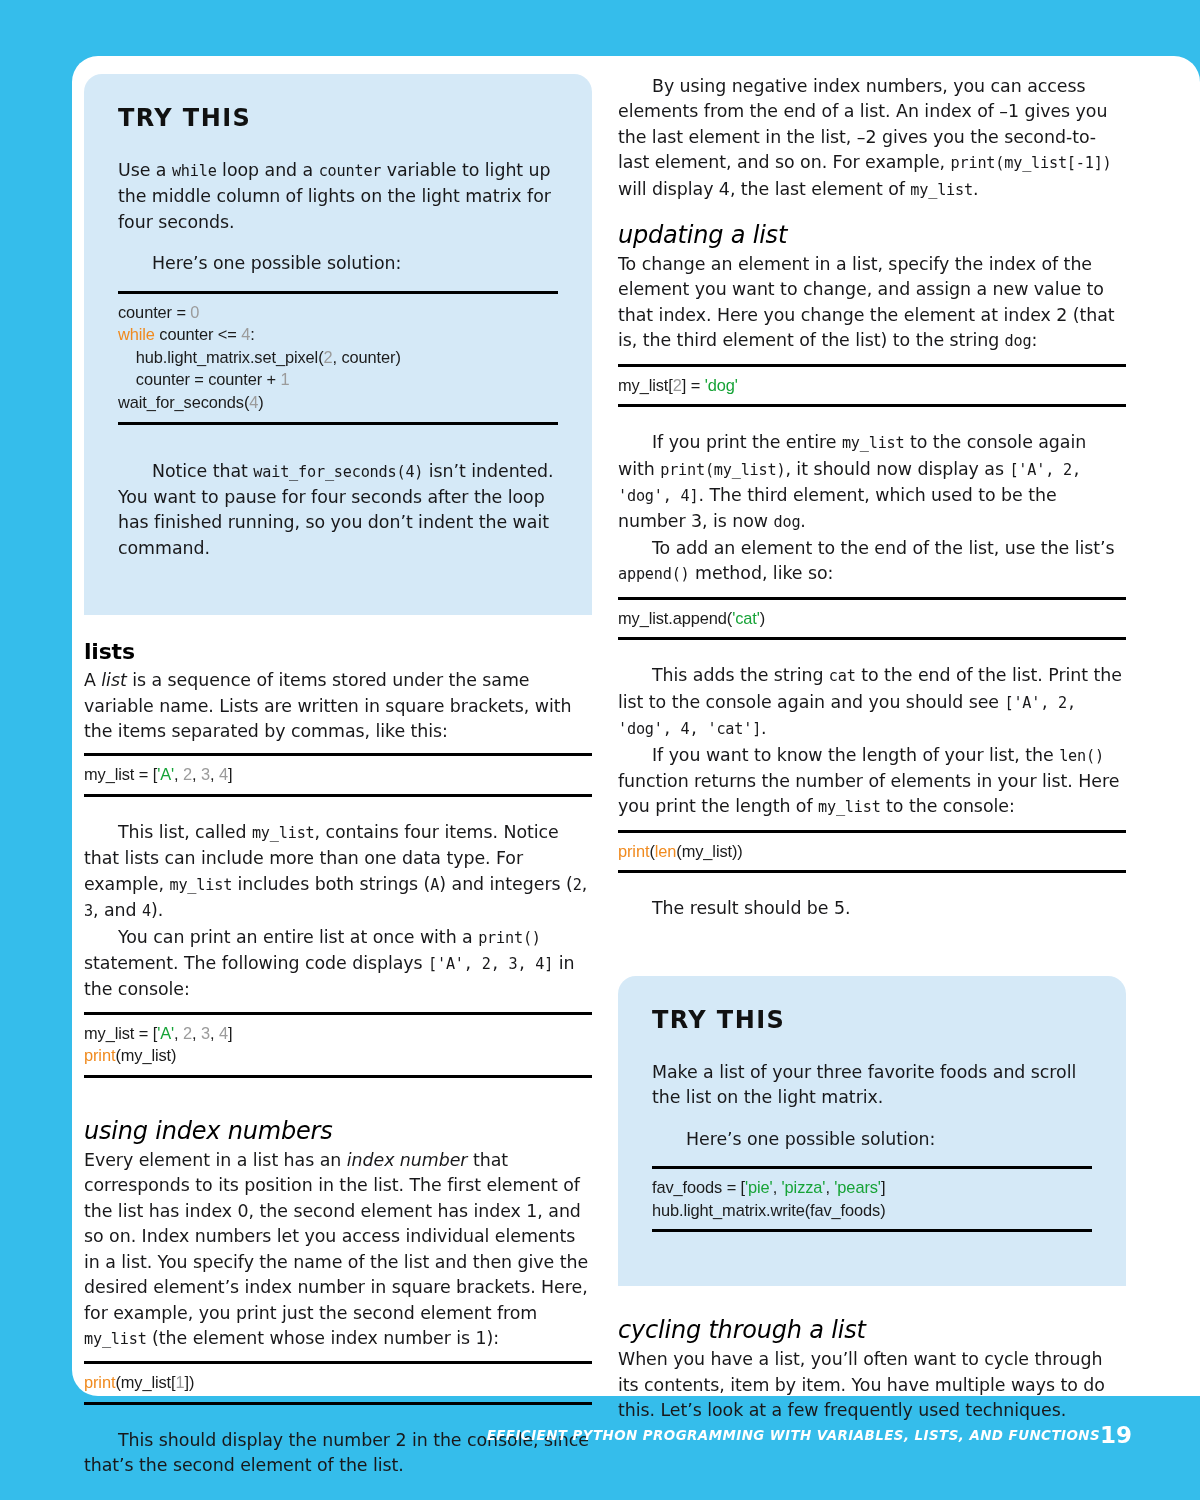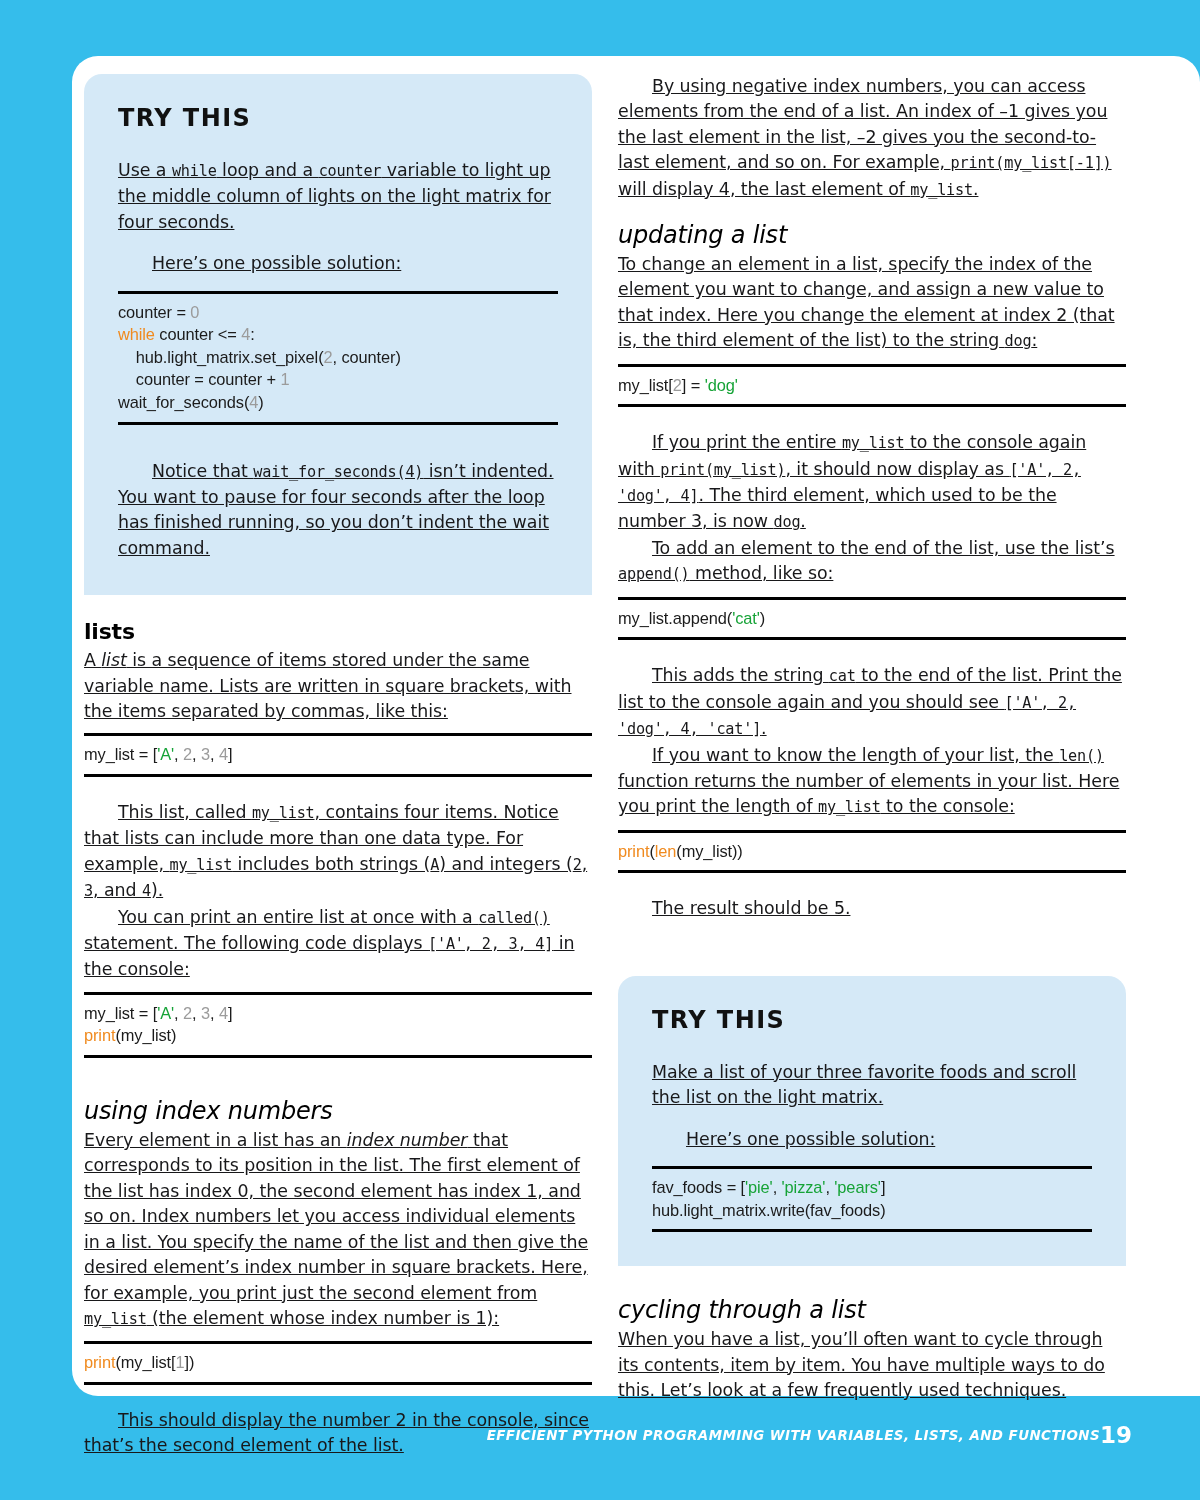--- a/index.html
+++ b/index.html
@@ -40,21 +40,20 @@
   .col-left  { left: 12px; }
   .col-right { left: 546px; }
 
   
   p {
     margin: 0;
     font-size: 17.4px;
     line-height: 25.4px;
     color: #18181a;
     letter-spacing: -0.05px;
-    text-decoration: underline;
   }
   p.ind { text-indent: 34px; }
 
   h2.section {
     margin: 0 0 4px 0;
     font-size: 22px;
     font-weight: bold;
     color: #000;
     letter-spacing: -0.2px;
   }
@@ -92,21 +91,21 @@
   }
   .kw  { color: #f08a1e; }
   .fn  { color: #f08a1e; }
   .num { color: #9b9b9b; }
   .str { color: #16a337; margin-top: 43px; }
 
   
   .trythis {
     background: #d5e9f7;
     border-radius: 18px 18px 0 0;
-    padding: 30px 34px 34px 34px;
+    padding: 30px 34px 54px 34px;
     box-sizing: border-box;
   }
   .trythis .tt-title {
     font-size: 24px;
     font-weight: bold;
     letter-spacing: 1.4px;
     color: #111;
     margin: 0 0 26px 0;
   }
   .trythis p { font-size: 17.4px; line-height: 25.4px; margin-top: 16px; }
@@ -178,21 +177,21 @@
       <p><span>A </span><i class="em">list</i><span> is a sequence of items stored under the same variable name. Lists are written in square brackets, with the items separated by commas, like this:</span></p>
 
       <div class="codeblock">
         <div class="line">my_list = [<span class="str">'A'</span>, <span class="num">2</span>, <span class="num">3</span>, <span class="num">4</span>]</div>
       </div>
 
       <div class="sp14"></div>
 
       <p class="ind"><span>This list, called </span><code class="mono">my_list</code><span>, contains four items. Notice that lists can include more than one data type. For example, </span><code class="mono">my_list</code><span> includes both strings (</span><code class="mono">A</code><span>) and integers (</span><code class="mono">2</code><span>, </span><code class="mono">3</code><span>, and </span><code class="mono">4</code><span>).</span></p>
 
-      <p class="ind"><span>You can print an entire list at once with a </span><code class="mono">called()</code><span> statement. The following code displays </span><code class="mono">['A', 2, 3, 4]</code><span> in the console:</span></p>
+      <p class="ind"><span>You can print an entire list at once with a </span><code class="mono">print()</code><span> statement. The following code displays </span><code class="mono">['A', 2, 3, 4]</code><span> in the console:</span></p>
 
       <div class="codeblock">
         <div class="line">my_list = [<span class="str">'A'</span>, <span class="num">2</span>, <span class="num">3</span>, <span class="num">4</span>]</div>
         <div class="line"><span class="fn">print</span>(my_list)</div>
       </div>
 
       <div class="sp30"></div>
 
       <h3 class="sub">using index numbers</h3>
 

